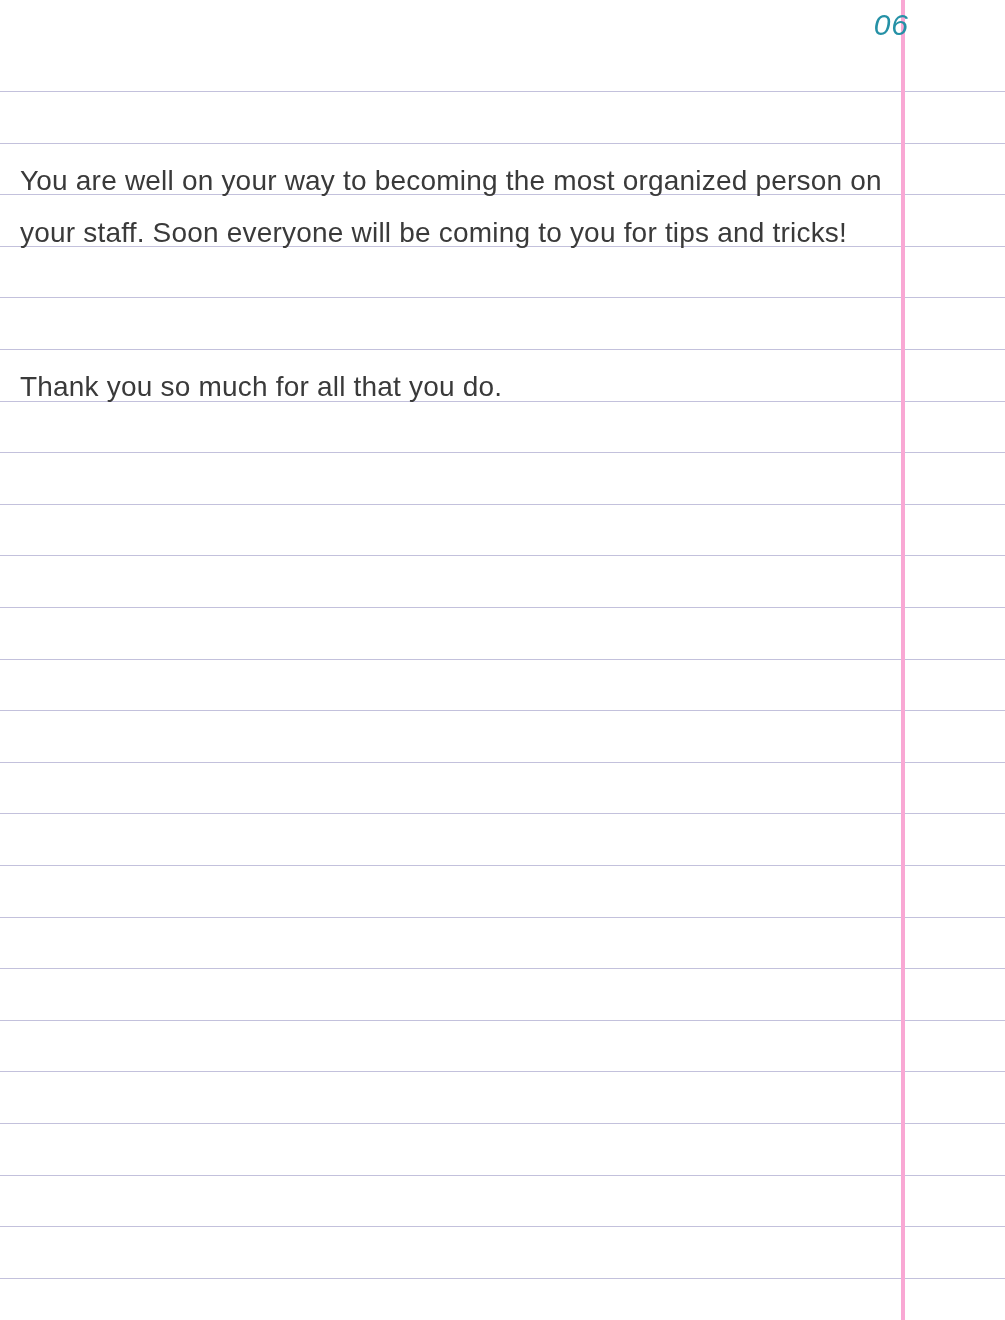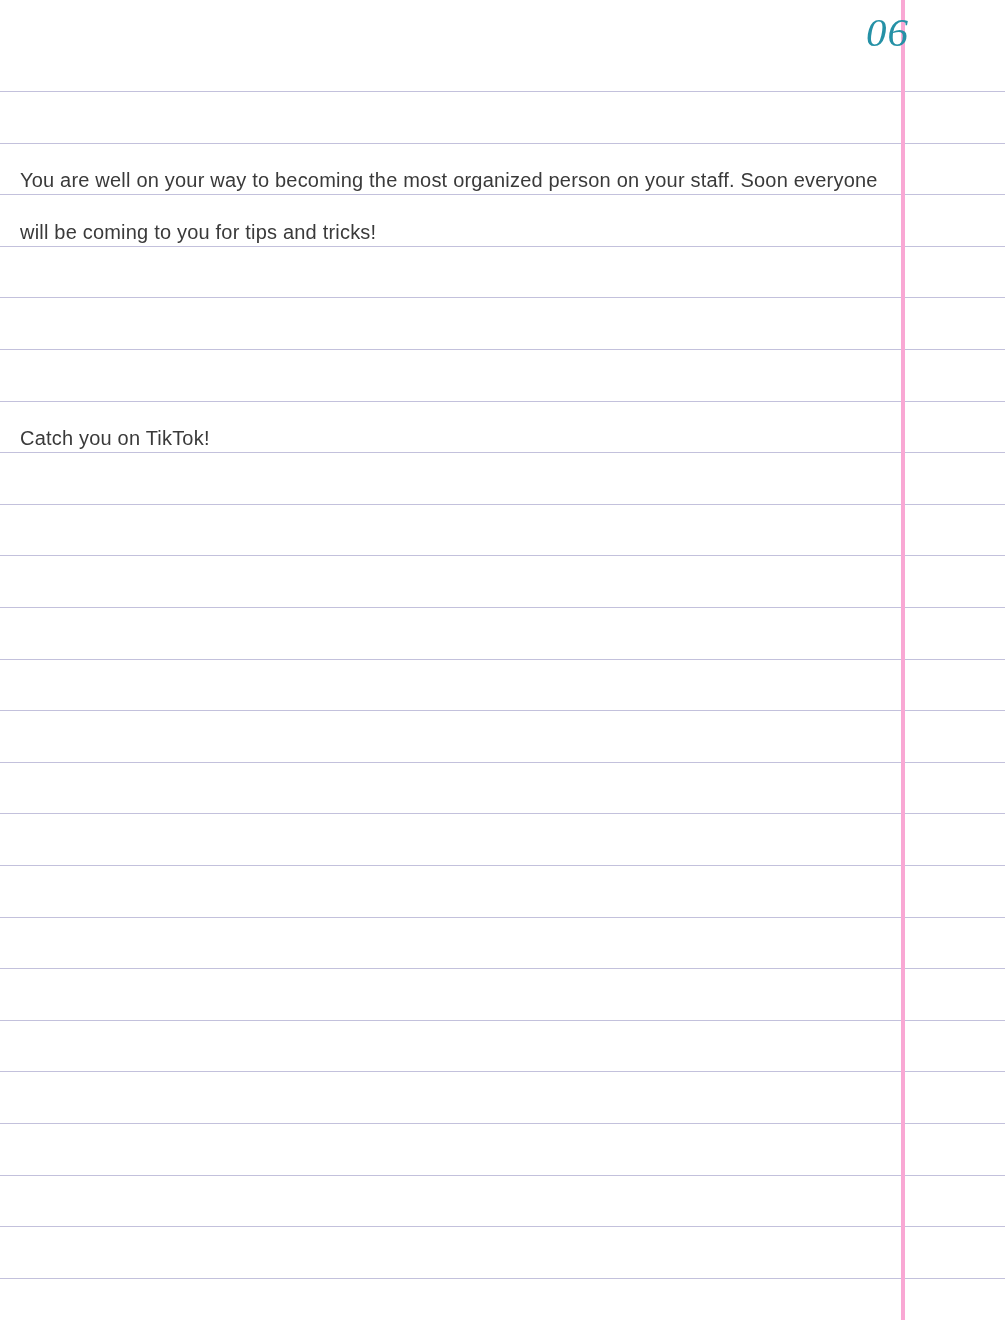--- a/index.html
+++ b/index.html
@@ -50,23 +50,23 @@
     left: 0;
     top: 0;
     width: 1005px;
     height: 1320px;
     z-index: 3;
   }
   .page-number {
     position: absolute;
     right: 96px;
     top: 8px;
-    font-family: Liberation Serif, serif;
+    font-family: Liberation Sans, sans-serif;
     font-style: italic;
-    font-size: 41px;
+    font-size: 30px;
     color: #2d93a8;
     letter-spacing: 1px;
   }
   .title {
     position: absolute;
     left: 22px;
     top: 32px;
     font-family: "DejaVu Serif", serif;
     font-weight: bold;
     font-style: italic;
@@ -75,21 +75,21 @@
     color: #2591a6;
     letter-spacing: -1px;
     text-shadow: 2px 2px 0 rgba(37,145,166,0.25);
   }
   .body-text {
     position: absolute;
     left: 20px;
     top: 155px;
     width: 875px;
     font-family: "Liberation Sans", sans-serif;
-    font-size: 20px;
+    font-size: 28px;
     line-height: 51.6px;
     color: #3a3a3a;
     letter-spacing: 0.2px;
   }
   .para {
     margin: 0;
     padding: 0;
   }
   .spacer {
     height: 51.6px;
@@ -131,18 +131,18 @@
 
   <div class="content">
 
     <div class="page-number" style="color: rgb(37, 145, 166);">06</div>
 
 
     <div class="body-text">
       <p class="para">You are well on your way to becoming the most organized person on your staff. Soon everyone will be coming to you for tips and tricks!</p>
       <div class="spacer"></div>
       <div class="spacer"></div>
+      <p class="para">Thank you so much for all that you do.</p>
       <div class="spacer"></div>
-      <p class="para">Catch you on TikTok!</p>
     </div>
 
   </div>
 </div>
 
 </body></html>

